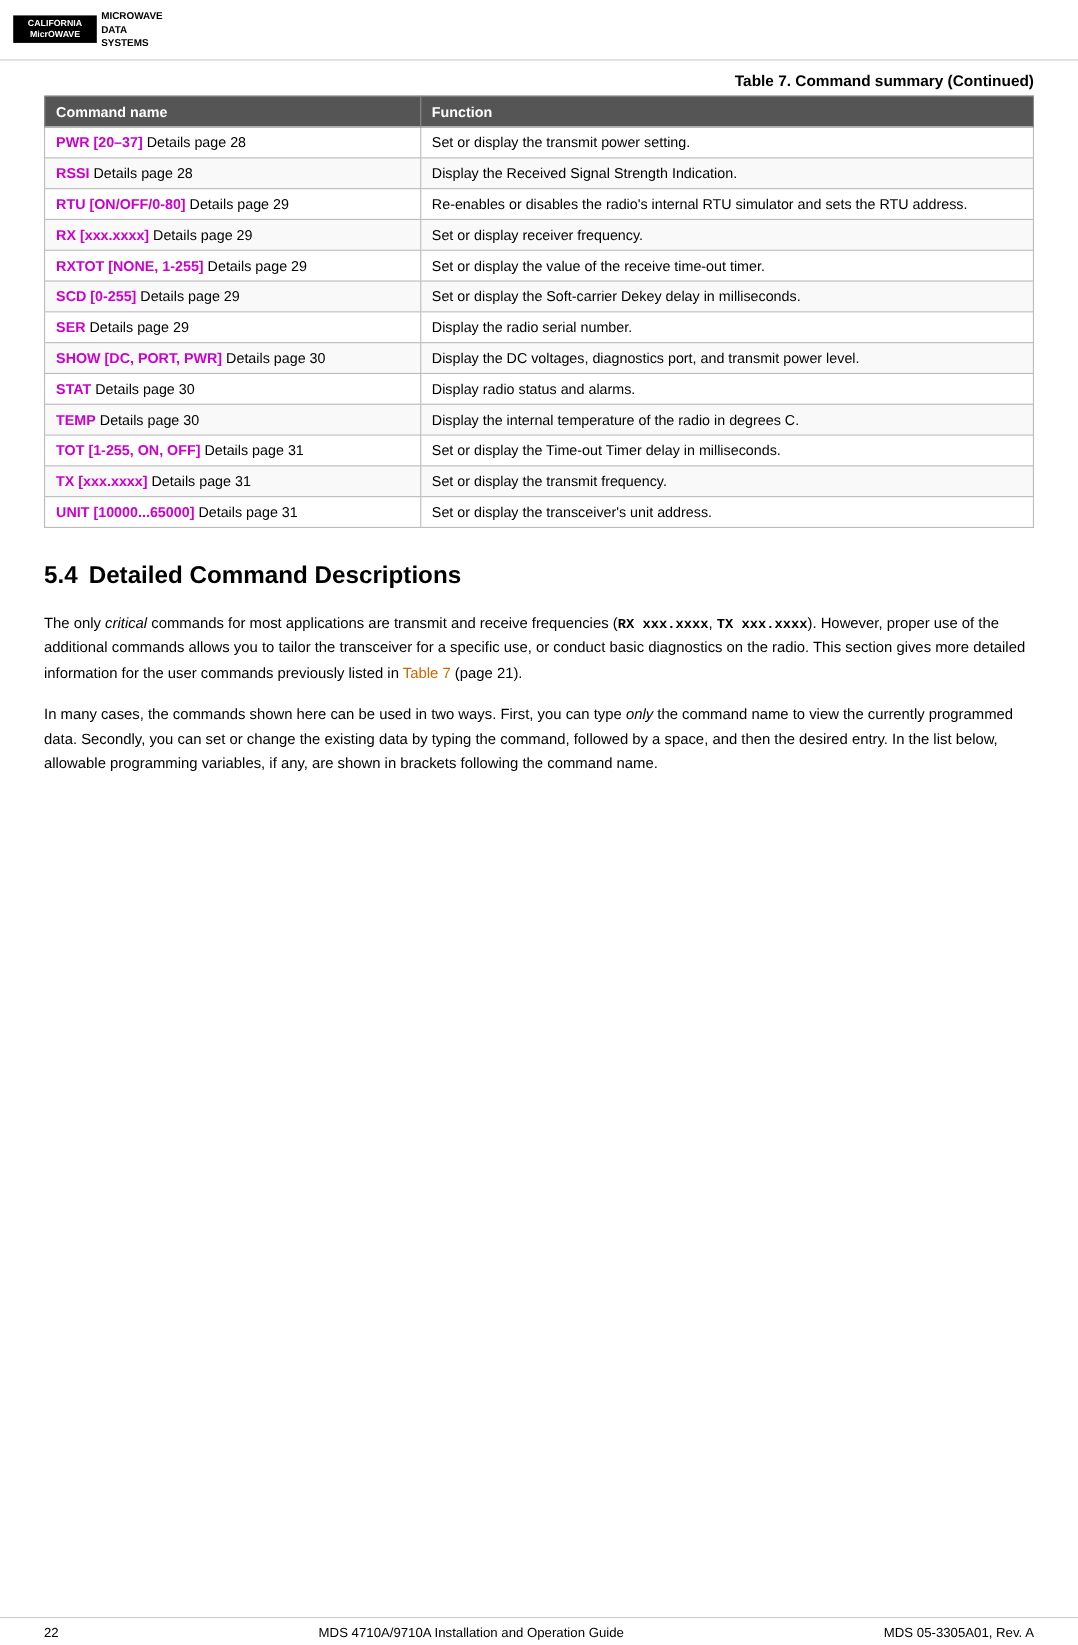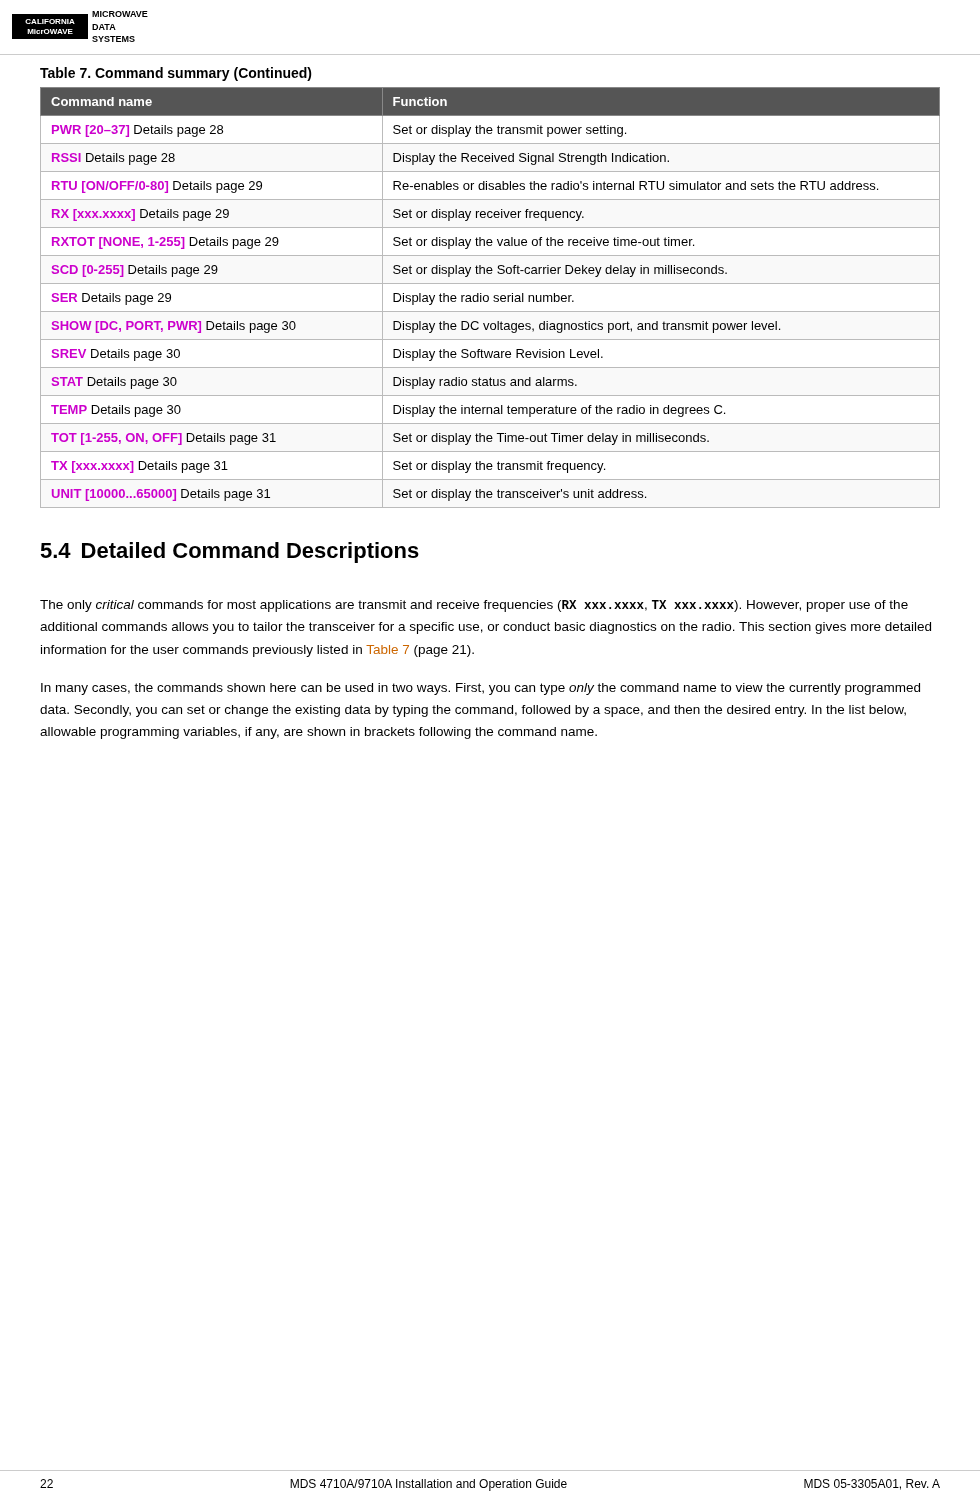--- a/index.html
+++ b/index.html
@@ -35,21 +35,21 @@
     .logo-right {
       font-size: 9px;
       font-weight: bold;
       line-height: 1.4;
       color: #000;
     }
     .page-content {
       padding: 10px 40px 30px 40px;
     }
     .table-title {
-      text-align: left;
+      text-align: right;
       font-weight: bold;
       font-size: 14px;
       margin-bottom: 6px;
     }
     table.cmd-table {
       width: 100%;
       border-collapse: collapse;
       font-size: 13px;
     }
     table.cmd-table th {
@@ -73,21 +73,21 @@
       background: #fff;
     }
     .cmd-name {
       color: #cc00cc;
       font-weight: bold;
     }
     .section-heading {
       font-size: 22px;
       font-weight: bold;
       margin-top: 30px;
-      margin-bottom: 30px;
+      margin-bottom: 20px;
     }
     .section-heading .section-num {
       margin-right: 10px;
     }
     .body-text {
       font-size: 13.5px;
       line-height: 1.65;
       margin-bottom: 16px;
     }
     .body-text .link {
@@ -163,24 +163,20 @@
         </tr>
         <tr>
           <td><span class="cmd-name">SER</span><span> Details page 29</span></td>
           <td>Display the radio serial number.</td>
         </tr>
         <tr>
           <td><span class="cmd-name">SHOW [DC, PORT, PWR]</span><span> Details page 30</span></td>
           <td>Display the DC voltages, diagnostics port, and transmit power level.</td>
         </tr>
         <tr>
-          <td><span class="cmd-name">SREV</span><span> Details page 30</span></td>
-          <td>Display the Software Revision Level.</td>
-        </tr>
-        <tr>
           <td><span class="cmd-name">STAT</span><span> Details page 30</span></td>
           <td>Display radio status and alarms.</td>
         </tr>
         <tr>
           <td><span class="cmd-name">TEMP</span><span> Details page 30</span></td>
           <td>Display the internal temperature of the radio in degrees C.</td>
         </tr>
         <tr>
           <td><span class="cmd-name">TOT [1-255, ON, OFF]</span><span> Details page 31</span></td>
           <td>Set or display the Time-out Timer delay in milliseconds.</td>

